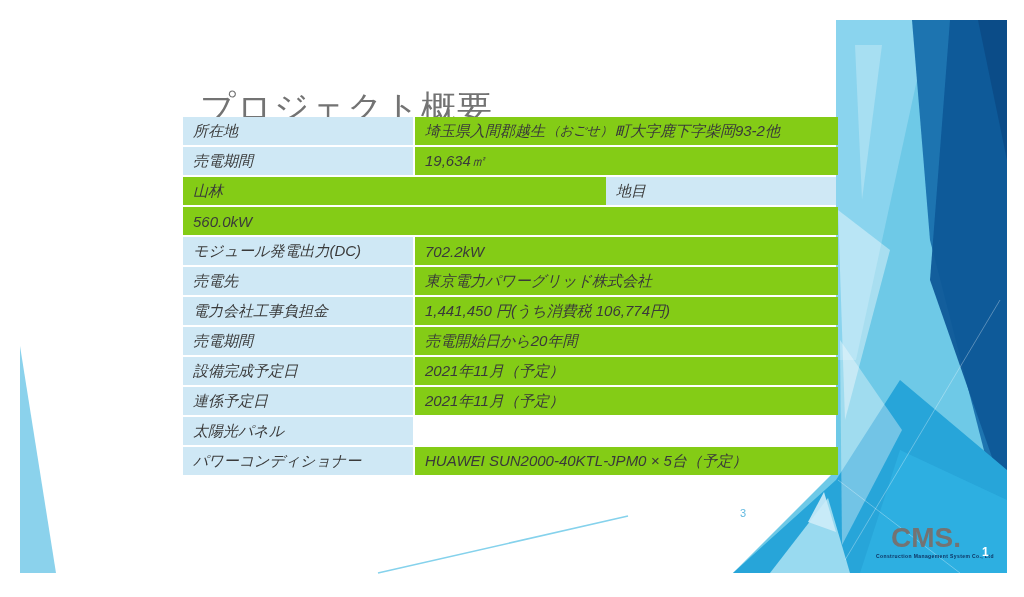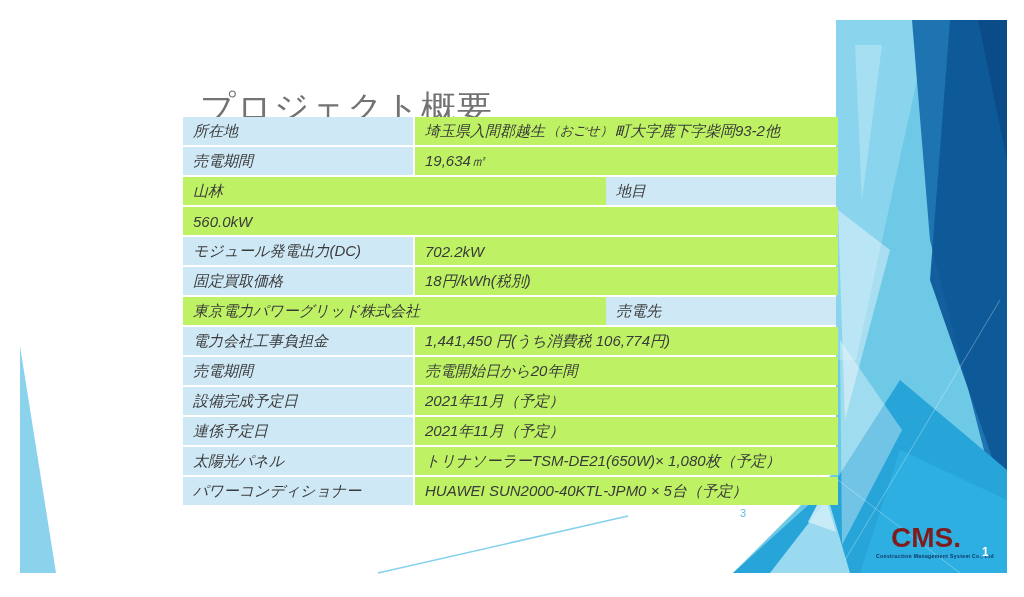--- a/index.html
+++ b/index.html
@@ -15,37 +15,37 @@
     position:absolute;left:200px;top:62px;
     font-size:35px;letter-spacing:1px;color:#737373;font-weight:500;
   }
 
   .info-table{
     position:absolute;left:183px;top:117px;width:655px;font-style:italic;
   }
   .row{display:flex;height:28px;margin-bottom:2px;}
   .cell{display:flex;align-items:center;font-size:15px;color:#3a3a3a;overflow:hidden;white-space:nowrap;}
   .cell.label{width:220px;background:#cfe8f5;padding-left:10px;margin-right:2px;flex:none;}
-  .cell.value{flex:1;background:#bef264;padding-left:10px;}
+  .cell.value{flex:1;background:#84cc16;padding-left:10px;}
   .cell.value .small{font-size:13px;margin:0 2px;}
 
   .slide-num-small{
     position:absolute;left:740px;top:507px;
     font-size:11px;color:#62b9e0;
   }
   .page-num{
     position:absolute;left:982px;top:545px;
     font-size:12px;color:#ffffff;font-weight:bold;
   }
 
   .cms-logo{
     position:absolute;left:876px;top:524px;width:100px;text-align:center;line-height:1;
   }
   .cms-logo .mark{
-    font-size:28px;font-weight:900;color:#7f1d1d;letter-spacing:0px;
+    font-size:28px;font-weight:900;color:#737373;letter-spacing:0px;
     font-family:"Liberation Sans","DejaVu Sans",sans-serif;
   }
   .cms-logo .sub{
     display:block;margin-top:2px;font-size:5px;letter-spacing:0.4px;
     color:#0d2f5e;white-space:nowrap;font-weight:bold;
   }
 </style>
 </head>
 <body>
 
@@ -97,28 +97,24 @@
 
     <div class="row">
       <div class="cell value">560.0kW</div>
     </div>
 
     <div class="row">
       <div class="cell label">モジュール発電出力(DC)</div>
       <div class="cell value">702.2kW</div>
     </div>
 
-    <div class="row">
-      <div class="cell label">固定買取価格</div>
-      <div class="cell value">18円/kWh(税別)</div>
-    </div>
 
     <div class="row">
+      <div class="cell label">売電先</div>
       <div class="cell value">東京電力パワーグリッド株式会社</div>
-      <div class="cell label">売電先</div>
     </div>
 
     <div class="row">
       <div class="cell label">電力会社工事負担金</div>
       <div class="cell value">1,441,450 円(うち消費税 106,774円)</div>
     </div>
 
     <div class="row">
       <div class="cell label">売電期間</div>
       <div class="cell value">売電開始日から20年間</div>
@@ -129,21 +125,20 @@
       <div class="cell value">2021年11月（予定）</div>
     </div>
 
     <div class="row">
       <div class="cell label">連係予定日</div>
       <div class="cell value">2021年11月（予定）</div>
     </div>
 
     <div class="row">
       <div class="cell label">太陽光パネル</div>
-      <div class="cell value">トリナソーラーTSM-DE21(650W)×  1,080枚（予定）</div>
     </div>
 
     <div class="row">
       <div class="cell label">パワーコンディショナー</div>
       <div class="cell value">HUAWEI SUN2000-40KTL-JPM0 × 5台（予定）</div>
     </div>
 
   </div>
 
   <div class="slide-num-small">3</div>

